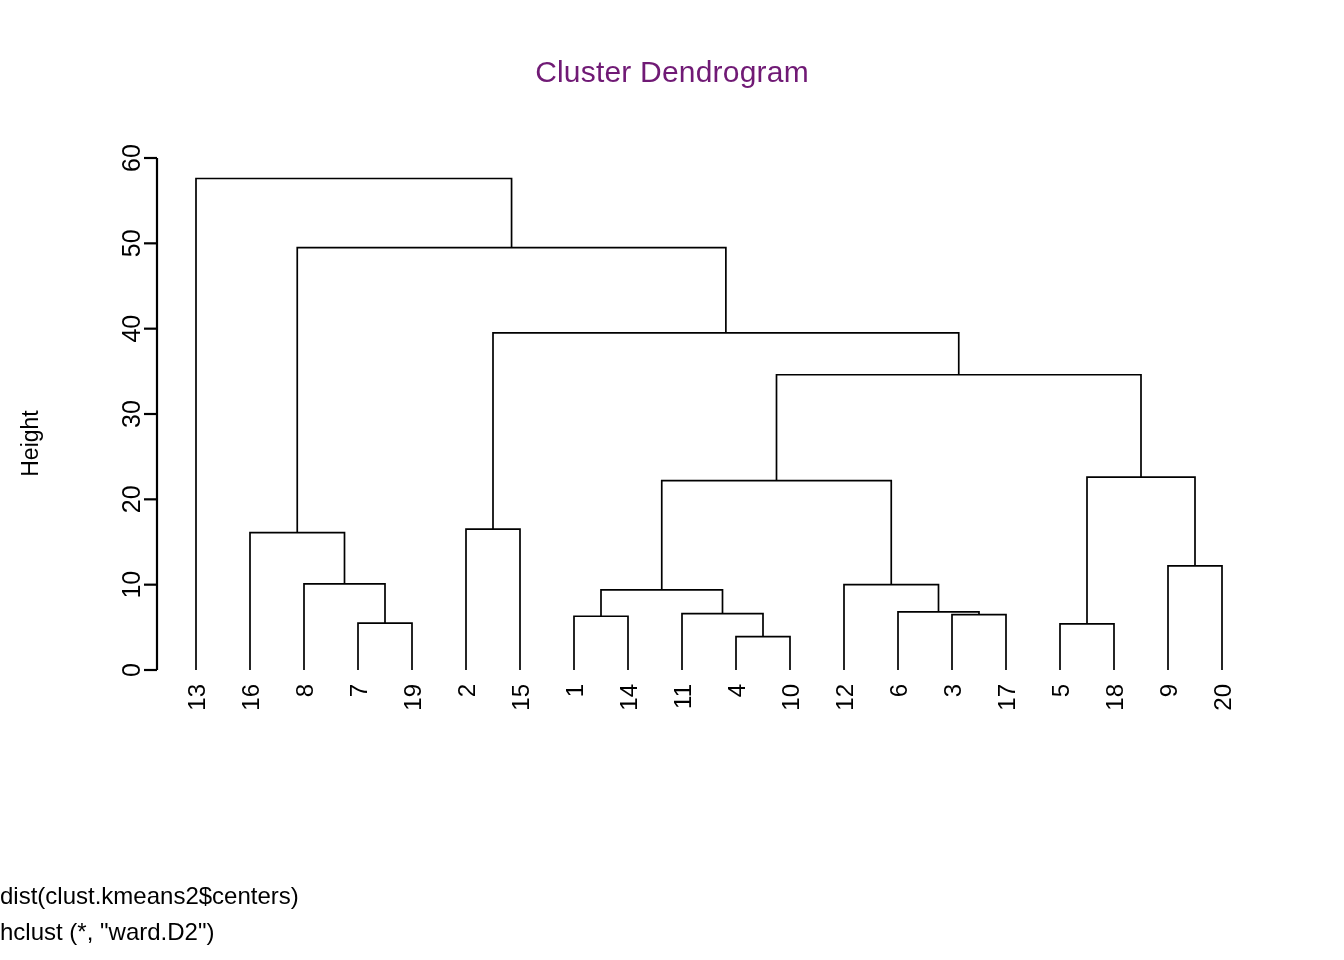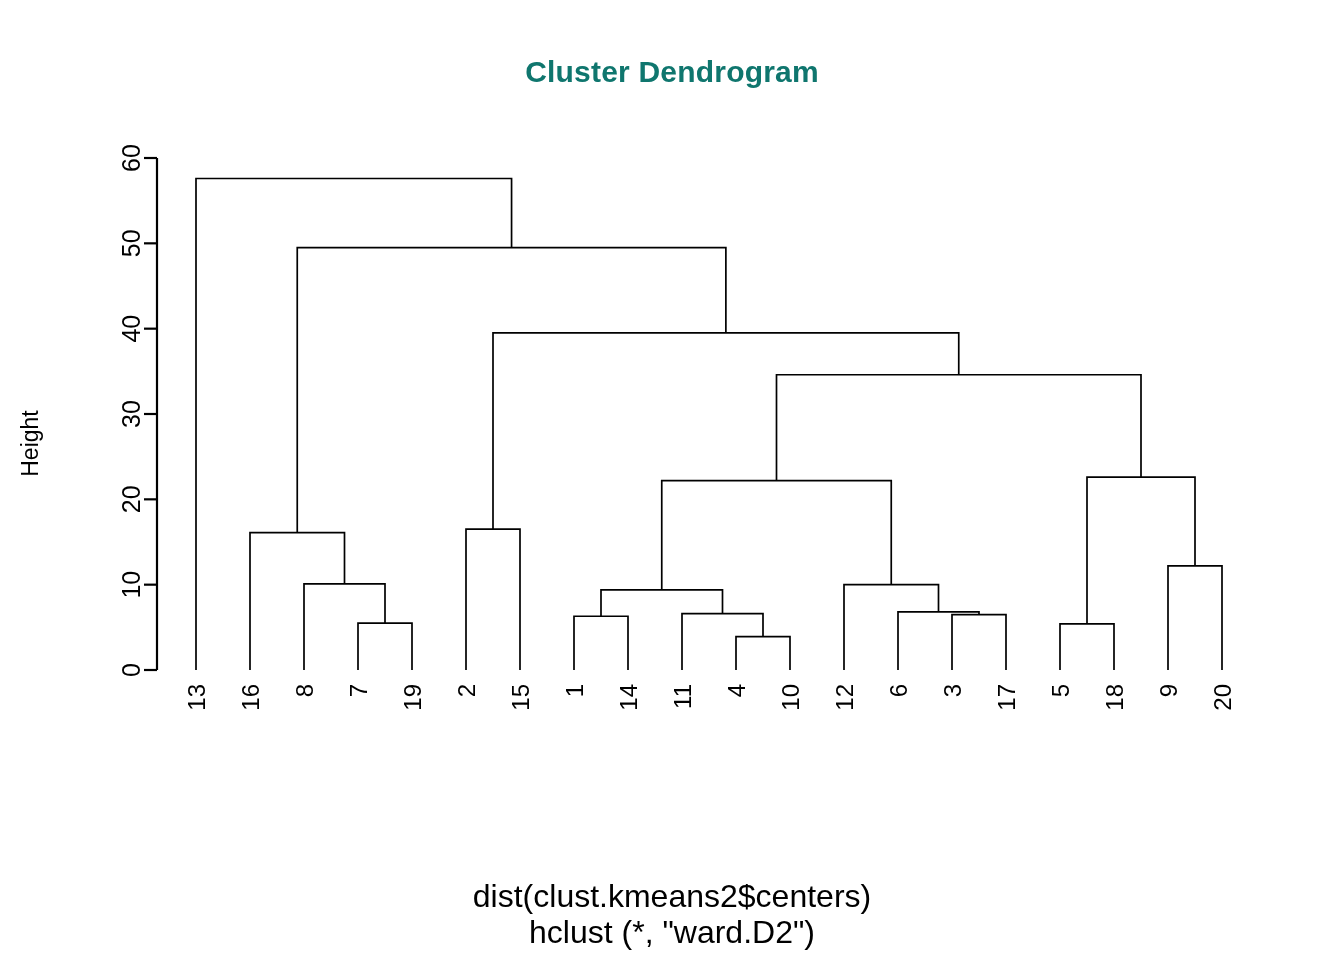--- a/index.html
+++ b/index.html
@@ -15,22 +15,22 @@
     font-family: "Liberation Sans", sans-serif;
     overflow: hidden;
   }
   #plot-title {
     position: absolute;
     left: 0;
     top: 55px;
     width: 1344px;
     text-align: center;
     font-size: 30px;
-    font-weight: bold;
-    color: #0f766e;
+    font-weight: normal;
+    color: #701a75;
     letter-spacing: 0.2px;
   }
   #y-axis-label {
     position: absolute;
     left: 0px;
     top: 0px;
     width: 1344px;
     height: 960px;
     pointer-events: none;
   }
@@ -44,22 +44,22 @@
     color: #000000;
     transform: rotate(-90deg);
     transform-origin: center center;
     display: block;
   }
   #caption {
     position: absolute;
     left: 0;
     top: 878px;
     width: 1344px;
-    text-align: center;
-    font-size: 32px;
+    text-align: left;
+    font-size: 24px;
     line-height: 36px;
     color: #000000;
   }
   #caption div { white-space: pre; }
   svg { display: block; }
   .axis-line { stroke: #000000; stroke-width: 2.2; fill: none; }
   .tick-label { font-size: 25px; fill: #000000; font-family: "Liberation Sans", sans-serif; }
   .leaf-label { font-size: 24px; fill: #000000; font-family: "Liberation Sans", sans-serif; }
   .branch { stroke: #000000; stroke-width: 1.7; fill: none; stroke-linecap: butt; }
 </style>

